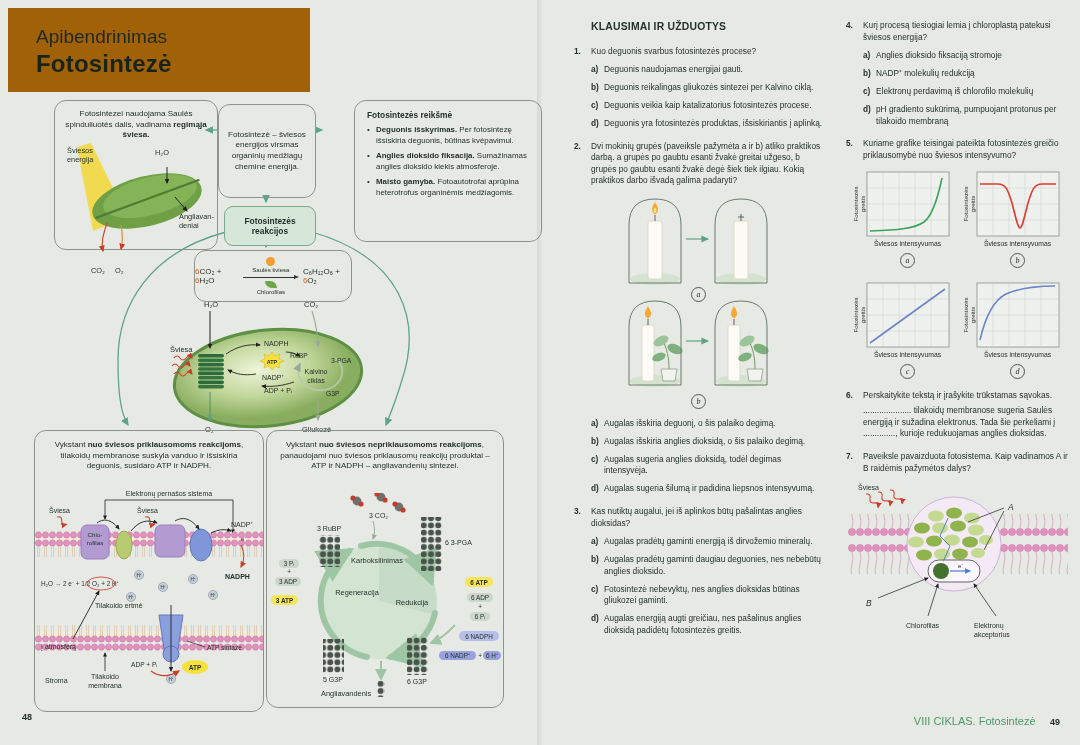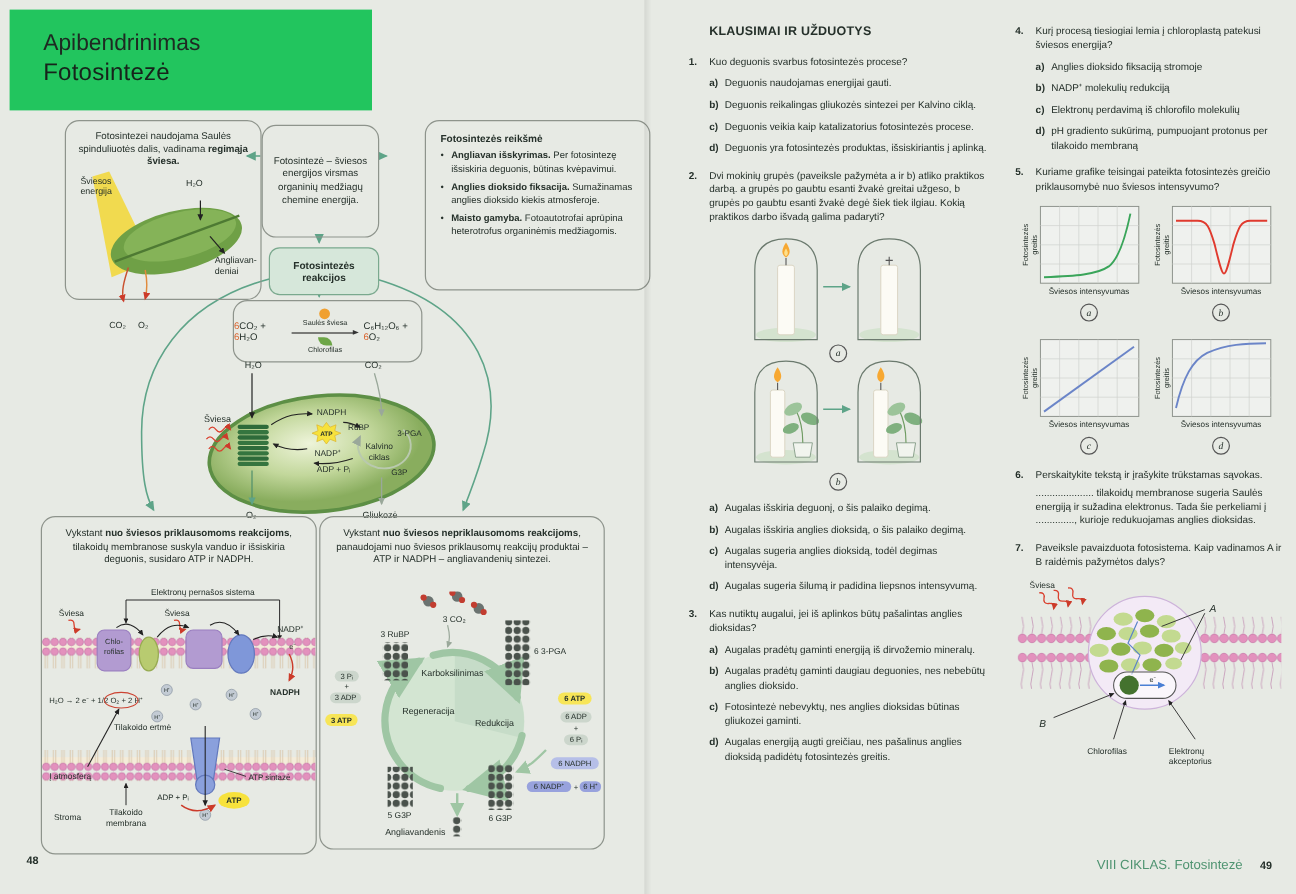--- a/index.html
+++ b/index.html
@@ -2,23 +2,23 @@
 <html><head>
 <meta charset="utf-8">
 <style>
   html,body{margin:0;padding:0;background:#9aa09a;}
   .spread{position:relative;width:1080px;height:745px;background:#e7eae4;overflow:hidden;
     font-family:"Liberation Sans",sans-serif;color:#25302a;}
   .abs{position:absolute;}
   .pl{white-space:pre-line;}
   svg text{font-family:"Liberation Sans",sans-serif;fill:#25302a;}
   
-  .ghead{left:8px;top:8px;width:302px;height:84px;background:#22c55e;}
+  .ghead{left:8px;top:8px;width:302px;height:84px;background:#a16207;}
   .kicker{left:28px;top:18px;font-size:19px;color:#1e2a22;}
-  .ltitle{left:28px;top:42px;font-size:20px;font-weight:normal;color:#17231b;letter-spacing:.2px;}
+  .ltitle{left:28px;top:42px;font-size:24px;font-weight:bold;color:#17231b;letter-spacing:.2px;}
   .box{position:absolute;border:1px solid #8e948c;border-radius:12px;background:transparent;}
   .bhead{font-size:8.1px;line-height:1.32;text-align:center;}
   .boxpad{padding:8px 10px 0 10px;}
   .greenbox{position:absolute;border:1px solid #7aa98e;border-radius:9px;background:#d6e7da;
     display:flex;align-items:center;justify-content:center;text-align:center;
     font-weight:bold;font-size:8.4px;line-height:1.25;}
   .blt{display:flex;margin-top:5px;font-size:7.9px;line-height:1.34;}
   .blt .dot{width:9px;flex:none;}
   .meaningtitle{font-weight:bold;font-size:8.4px;margin-bottom:2px;}
   .dlabel{position:absolute;font-size:7.4px;line-height:1.2;}
@@ -126,21 +126,21 @@
 
   <div class="box" style="left:218px;top:104px;width:96px;height:92px;display:flex;align-items:center;">
     <div class="bhead" style="padding:0 7px;">Fotosintezė – šviesos energijos virsmas organinių medžiagų chemine energija.</div>
   </div>
 
   <div class="box" style="left:326px;top:100px;width:186px;height:140px;margin-left:28px;">
     <div style="padding:9px 12px;">
       <div class="meaningtitle">Fotosintezės reikšmė</div>
       <div class="blt">
           <span class="dot">•</span>
-          <div><b>Angliavan išskyrimas.</b><span> Per fotosintezę išsiskiria deguonis, būtinas kvėpavimui.</span></div>
+          <div><b>Deguonis išskyrimas.</b><span> Per fotosintezę išsiskiria deguonis, būtinas kvėpavimui.</span></div>
         </div>
       <div class="blt">
           <span class="dot">•</span>
           <div><b>Anglies dioksido fiksacija.</b><span> Sumažinamas anglies dioksido kiekis atmosferoje.</span></div>
         </div>
       <div class="blt">
           <span class="dot">•</span>
           <div><b>Maisto gamyba.</b><span> Fotoautotrofai aprūpina heterotrofus organinėmis medžiagomis.</span></div>
         </div>
     </div>

